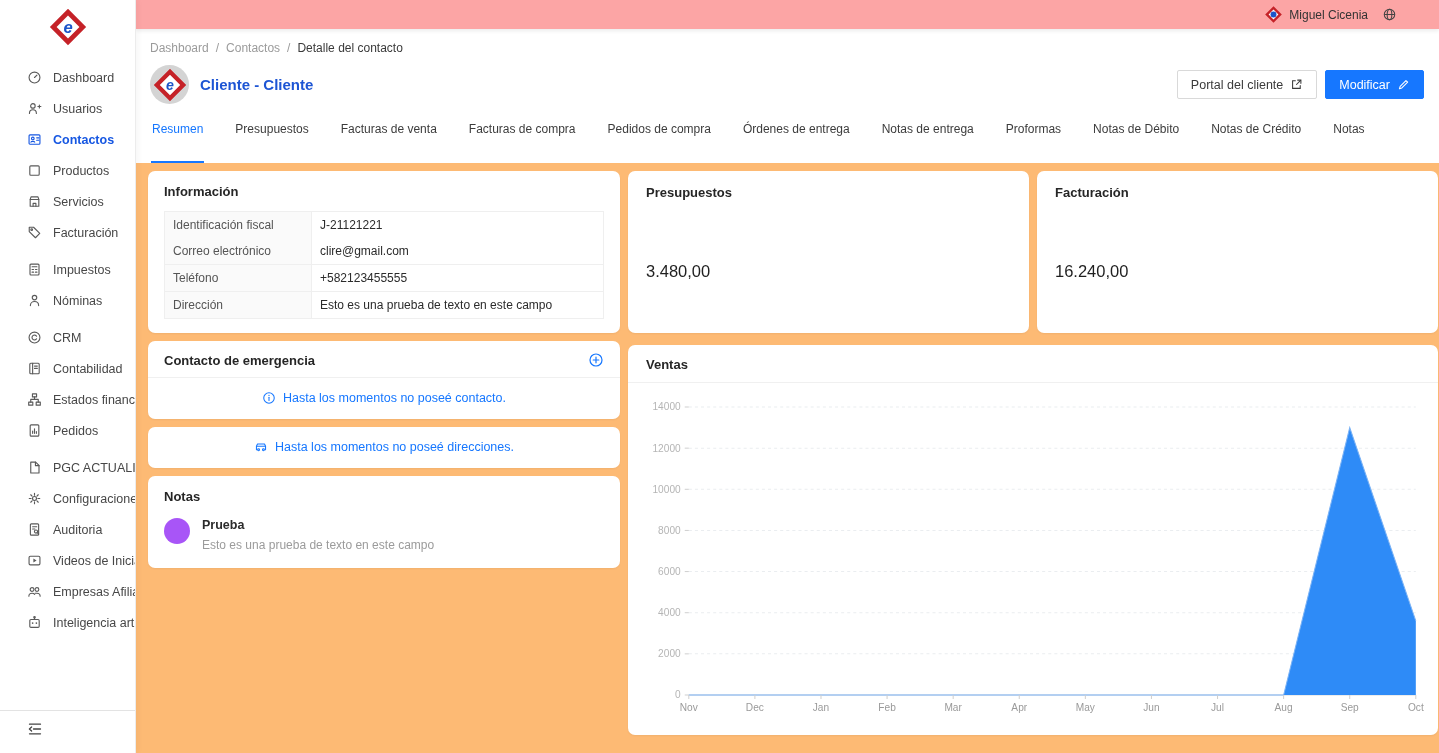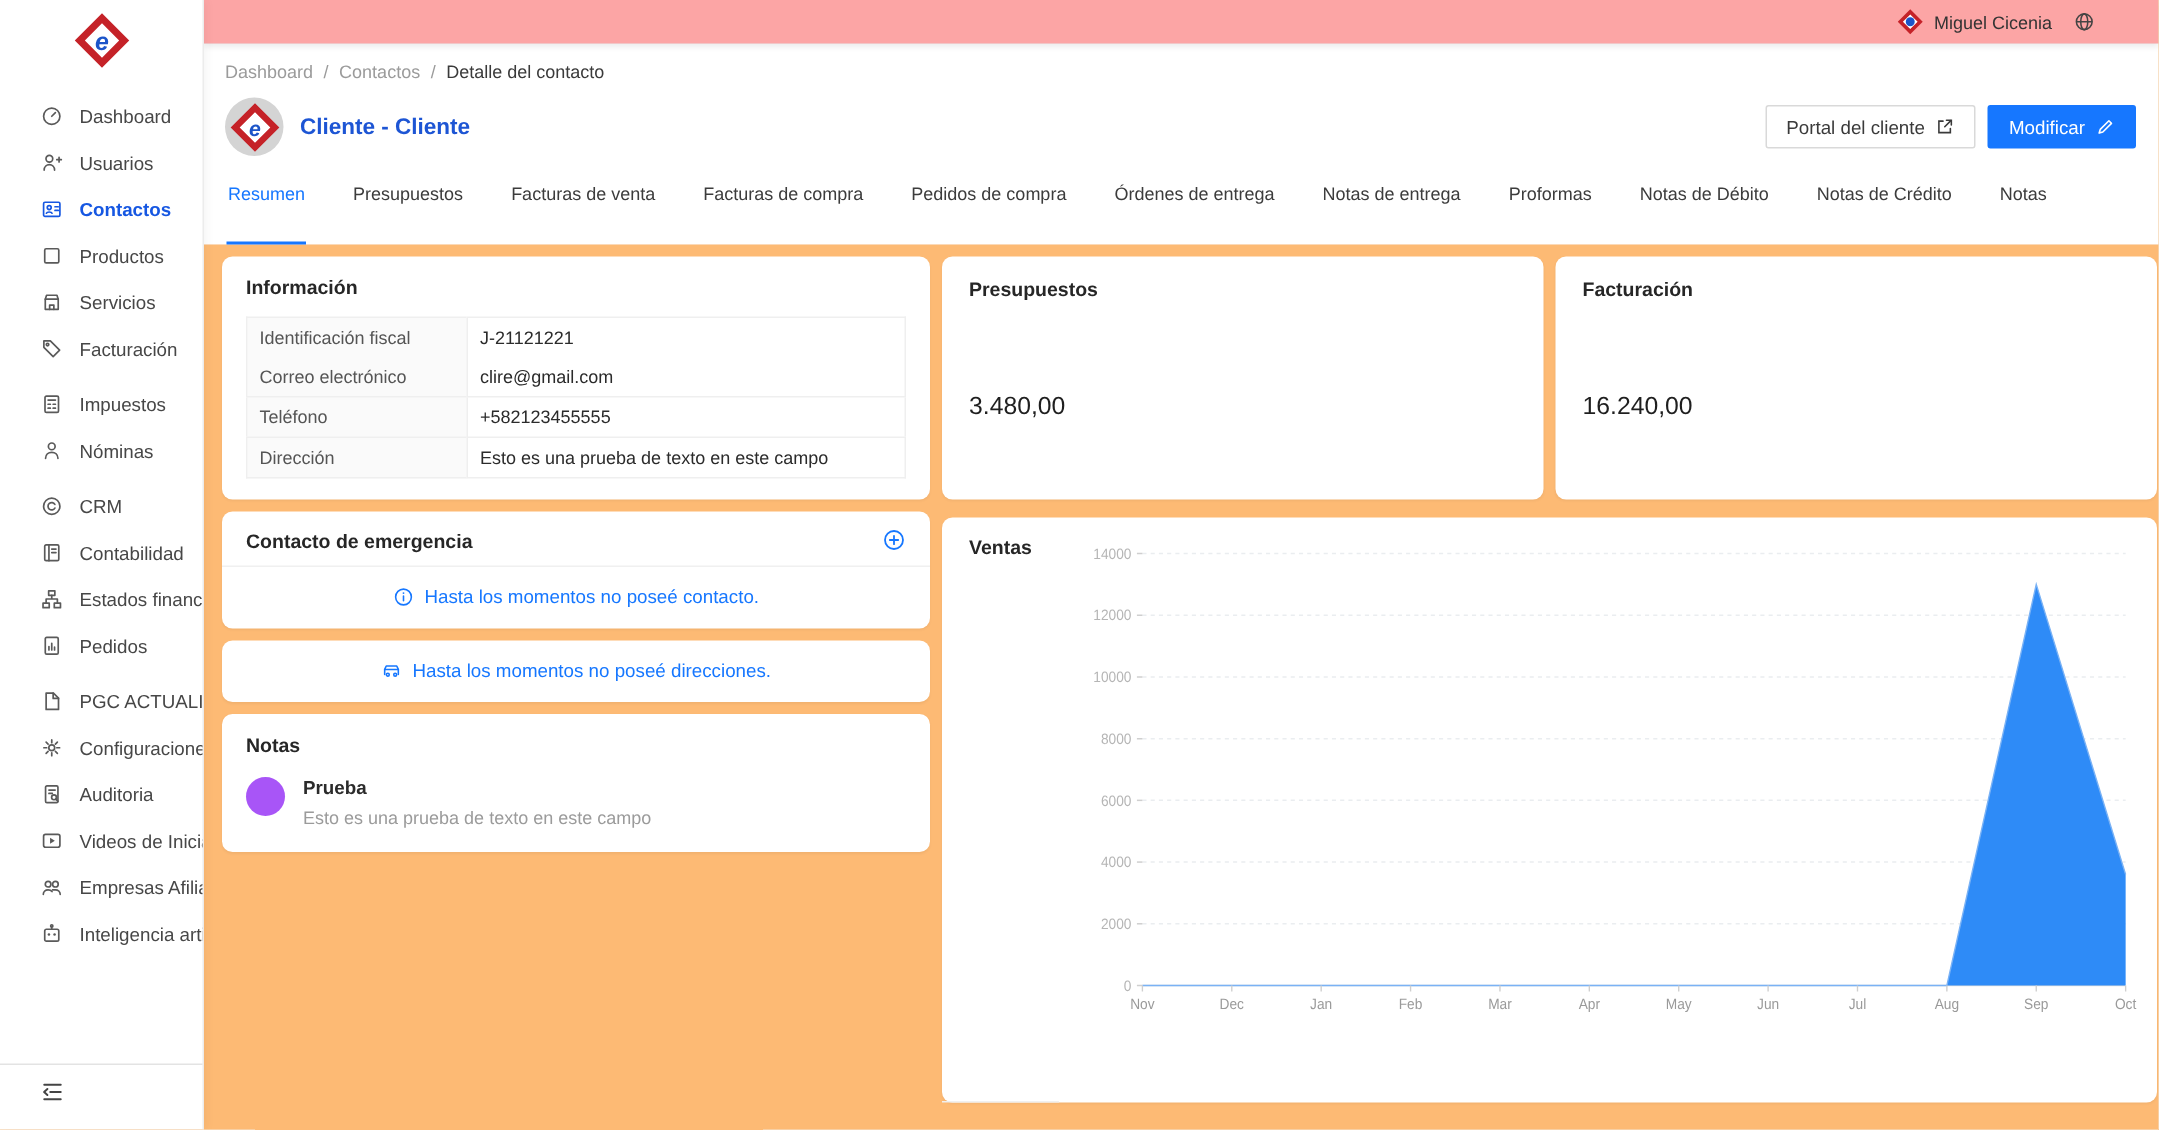--- a/index.html
+++ b/index.html
@@ -91,21 +91,21 @@
   .note-dot { width:26px; height:26px; border-radius:50%; background:#a855f7; flex:none; }
   .note-title { font-size:12.5px; font-weight:600; color:#2b2b2b; }
   .note-text { font-size:12px; color:#9b9b9b; margin-top:6px; }
 
   
   .stats-row { display:flex; gap:8px; }
   .stat-card { flex:1; height:162px; padding:14px 18px; }
   .stat-value { font-size:16.5px; color:#1f1f1f; margin-top:62px; }
 
   
-  .chart-card { height:390px; display:flex; }
+  .chart-card { height:390px; display:flex; flex-direction:column; }
   .chart-head { padding:12px 18px 10px; border-bottom:1px solid #f0f0f0; }
   .chart-body { flex:1; padding:6px 10px 2px 8px; }
   #ventas-chart { width:100%; height:336px; }
   #ventas-chart text { font-family:"Liberation Sans","DejaVu Sans",sans-serif; }
 </style>
 </head>
 <body>
 
 <div class="sidebar">
   <svg class="sidebar-logo" viewBox="0 0 24 24">

